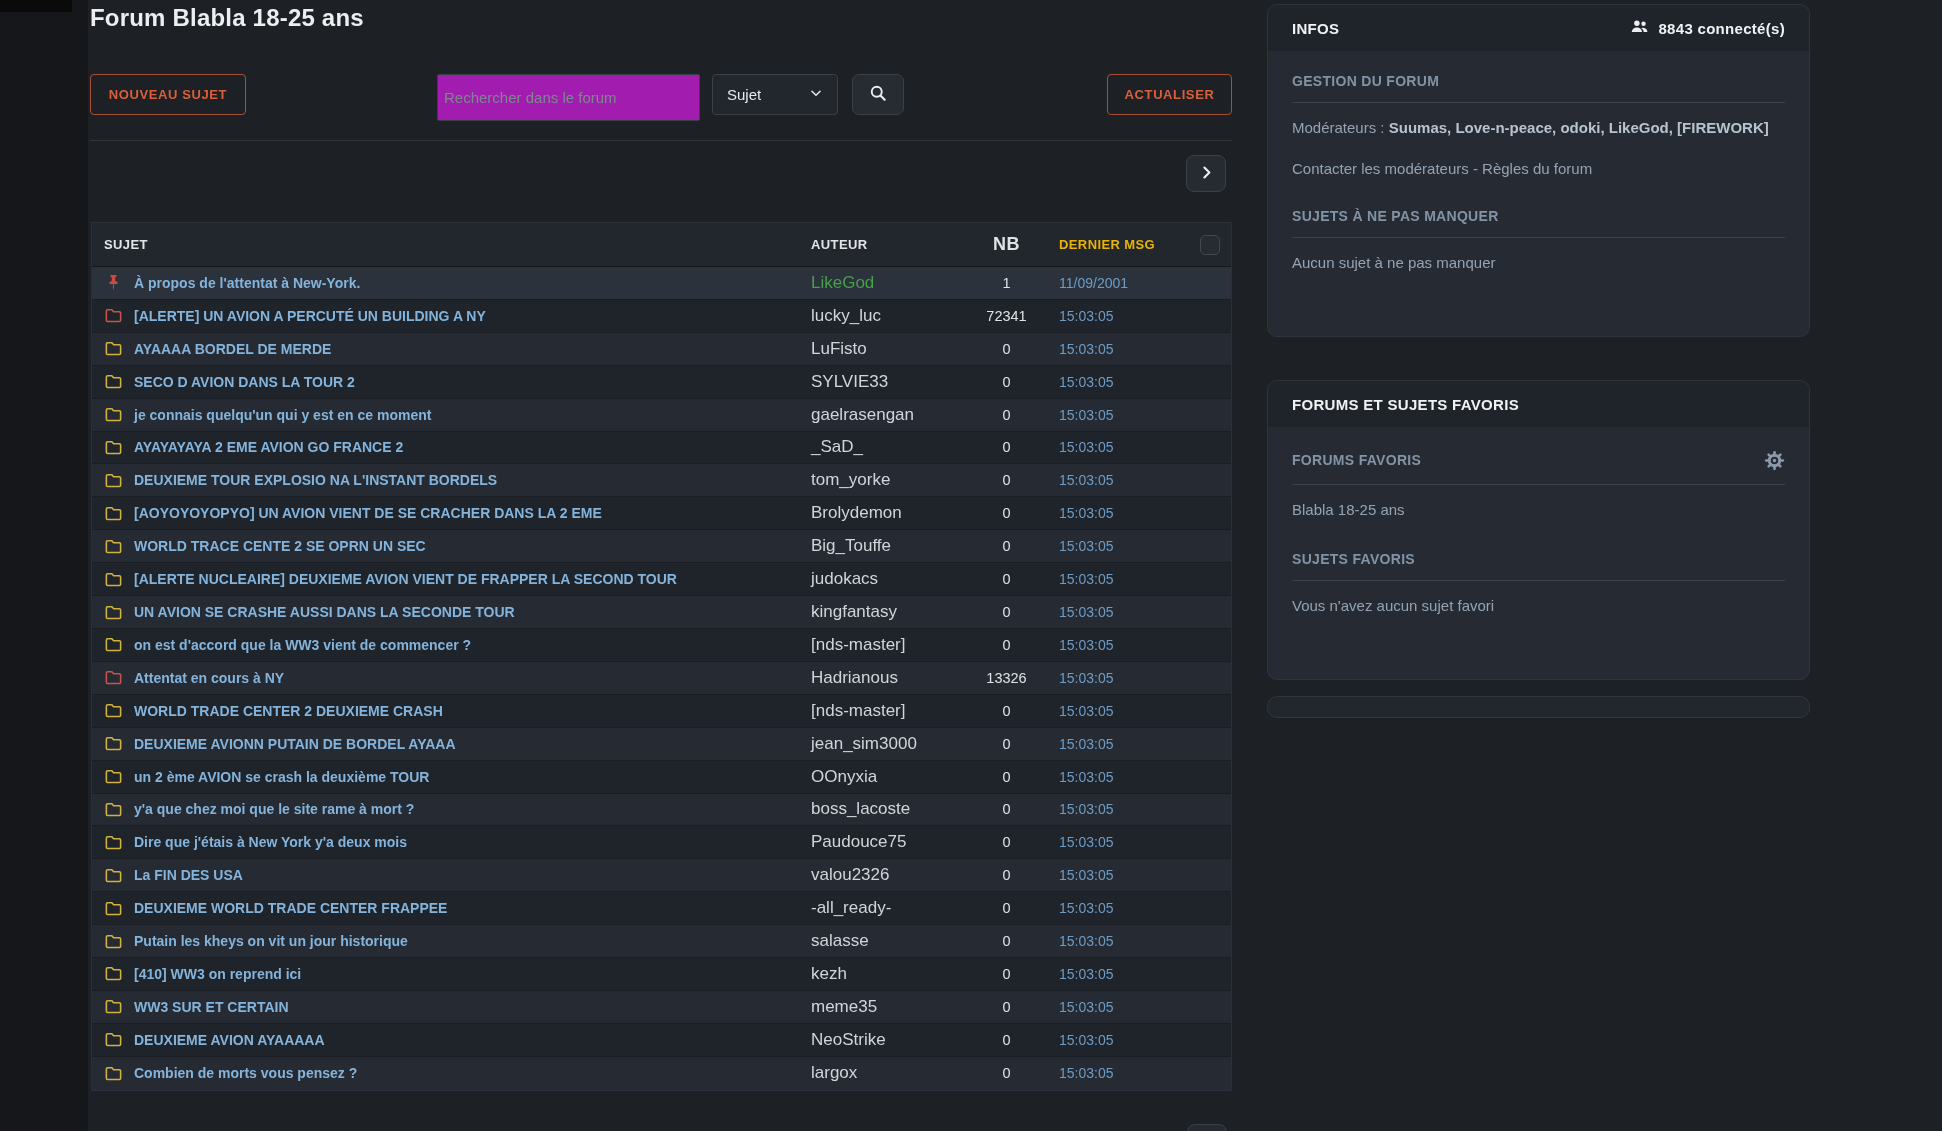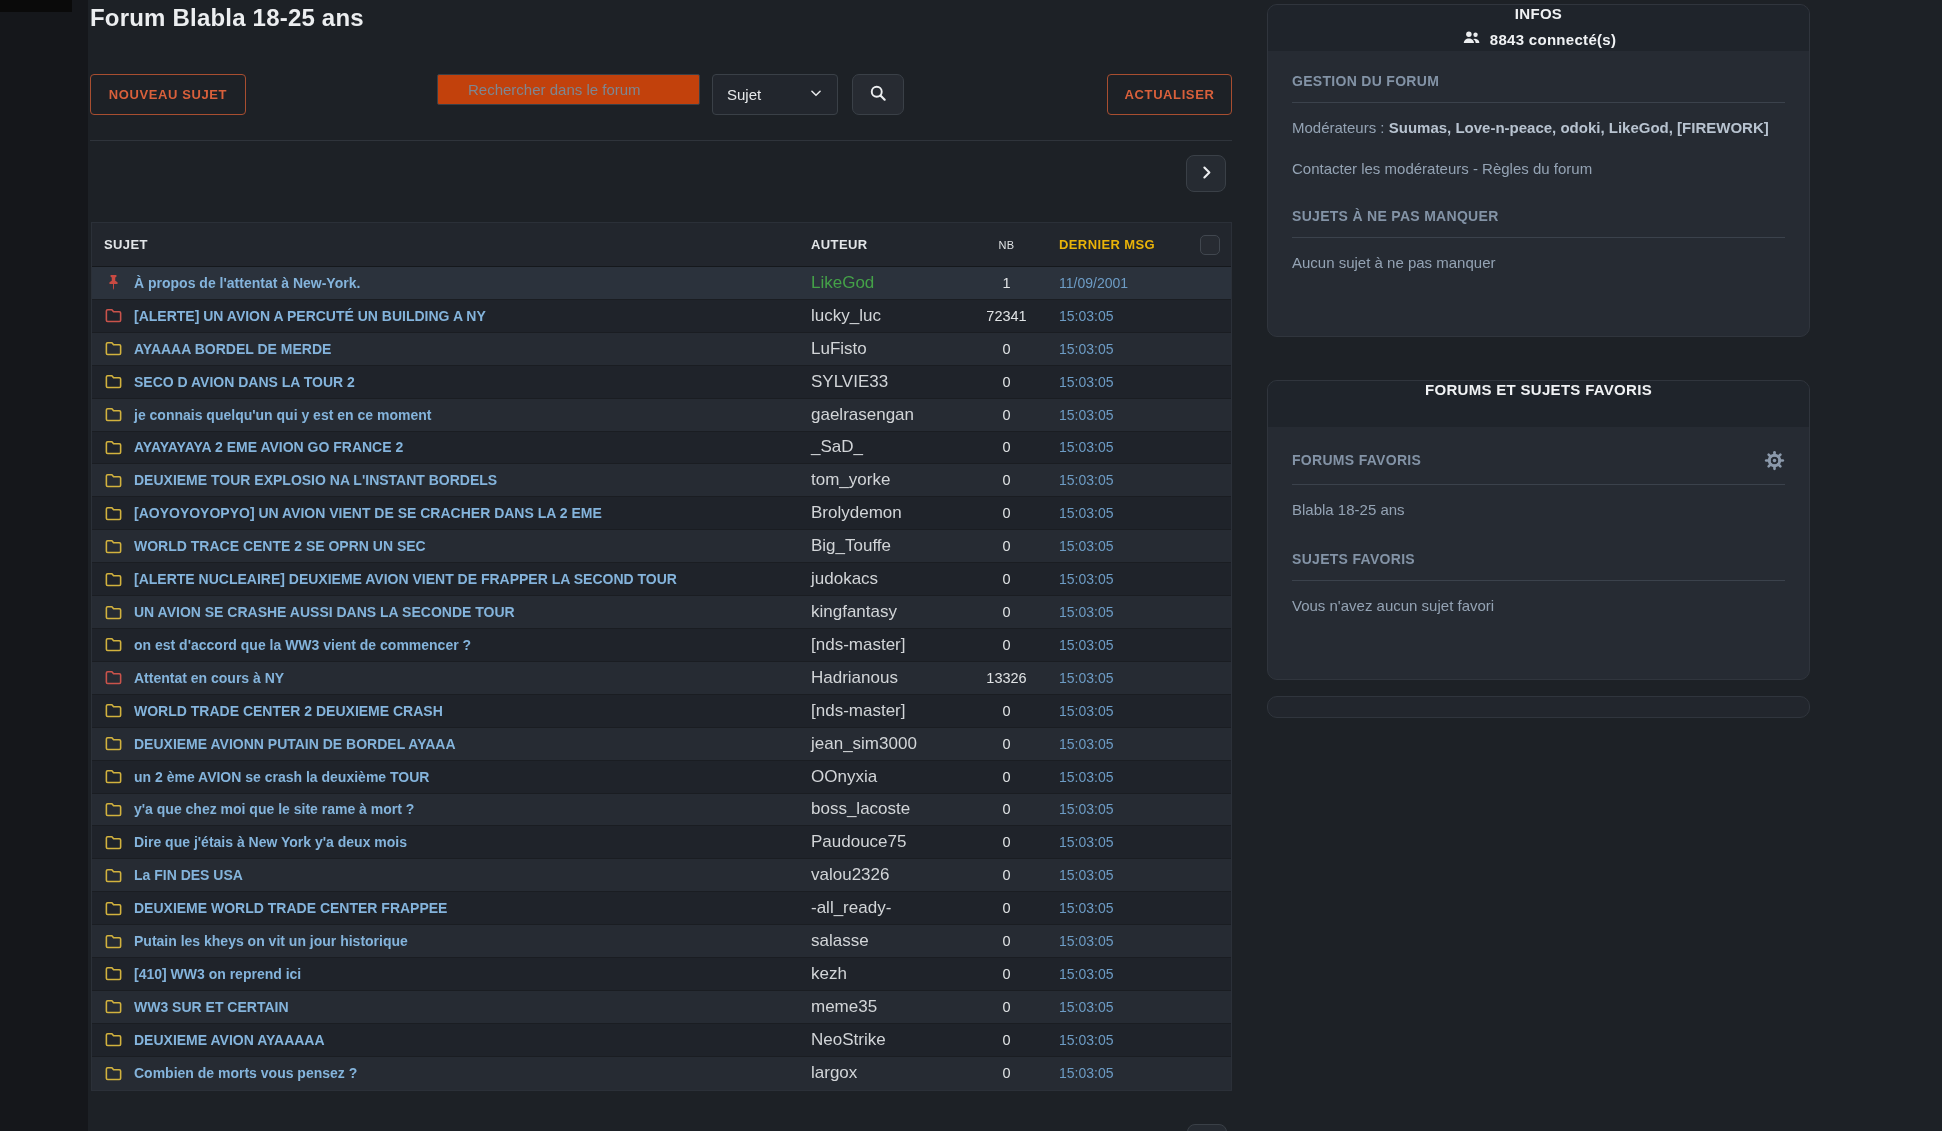--- a/index.html
+++ b/index.html
@@ -21,23 +21,23 @@
     position:absolute; top:74px; height:41px;
     border:1px solid #a84e30; border-radius:4px;
     background:transparent; color:var(--accent-orange,#d9603b);
     font-family:"Liberation Sans",sans-serif;
     font-size:13px; font-weight:700; letter-spacing:.6px;
     display:flex; align-items:center; justify-content:center; cursor:pointer;
   }
   .btn-new { left:90px; width:156px; }
   .btn-refresh { left:1107px; width:125px; }
   .search-input {
-    position:absolute; left:437px; top:74px; width:263px; height:31px;
-    background:#c2410c; border:1px solid #3a4047; border-radius:2px;
-    color:#c9ced4; font-size:15px; padding:0 30px;
+    position:absolute; left:437px; top:74px; width:263px; height:47px;
+    background:#a21caf; border:1px solid #3a4047; border-radius:2px;
+    color:#c9ced4; font-size:15px; padding:0 6px;
     font-family:"Liberation Sans",sans-serif;
   }
   .search-input::placeholder { color:#7d8792; }
   .scope-select {
     position:absolute; left:712px; top:74px; width:126px; height:41px;
     background:#22262d; border:1px solid #3a4047; border-radius:4px;
     display:flex; align-items:center; justify-content:space-between;
     padding:0 14px; font-size:15px; color:#e6e8ea; cursor:pointer;
   }
   .btn-search {
@@ -100,21 +100,21 @@
     background:#262b33; border:1px solid #30353d; border-radius:10px;
     overflow:hidden;
   }
   .panel-1 { top:4px; height:333px; }
   .panel-2 { top:380px; height:300px; }
   .panel-stub { position:absolute; left:1267px; top:696px; width:543px; height:22px;
     background:#22262d; border:1px solid #30353d; border-radius:10px; }
   .panel-header {
     height:46px; background:#1f242b; display:flex; align-items:center;
     justify-content:space-between; padding:0 24px;
-    font-size:15px; font-weight:700; color:#f0f2f4; letter-spacing:.3px;flex-direction:column;
+    font-size:15px; font-weight:700; color:#f0f2f4; letter-spacing:.3px;
   }
   .connected { display:flex; align-items:center; gap:8px; font-size:15px; font-weight:700; color:#f0f2f4; }
   .panel-body { padding:22px 24px 0 24px; }
   .side-heading { font-size:14px; font-weight:700; color:#8393a6; letter-spacing:.3px; }
   .side-divider { height:1px; background:#3b424c; margin:13px 0; }
   .side-text { font-size:15px; color:#94a3b4; line-height:23px; }
   .side-link { font-size:15px; color:#94a3b4; cursor:pointer; text-decoration:none; }
   .mods-names { font-weight:700; color:#b8c3d0; }
   .mt18 { margin-top:18px; } .mt28 { margin-top:28px; } .mt30 { margin-top:30px; }
   .fav-row { display:flex; align-items:center; justify-content:space-between; }
@@ -159,21 +159,21 @@
     <svg width="17" height="17" viewBox="0 0 24 24">
         <polyline points="9,5 16,12 9,19" fill="none" stroke="#eceef0" stroke-width="3" stroke-linecap="round" stroke-linejoin="round"></polyline>
       </svg>
   </span>
 </button>
 
 <div class="topic-table">
   <div class="thead">
     <span class="th-sujet">SUJET</span>
     <span>AUTEUR</span>
-    <span class="nb-cell" style="font-size:11px;font-weight:400;">NB</span>
+    <span class="nb-cell" style="font-size:18px;font-weight:700;">NB</span>
     <span class="time-cell" style="color:#eab308;font-size:13px;font-weight:700;">DERNIER MSG</span>
     <span class="check-cell">
         <span class="checkbox"></span>
       </span>
   </div>
   <div class="tbody">
       <div class="trow pinned">
     <span class="cell icon-cell pin">
           <svg viewBox="0 0 24 24">
             <path d="M8.3 2.5h7.4v2.1l-1.5 1.2v3.9l2.9 2.1v2.1h-4.5v5.3L12 21.6l-.6-2.4v-5.3H6.9v-2.1l2.9-2.1V5.8L8.3 4.6z" fill="currentColor"></path>

